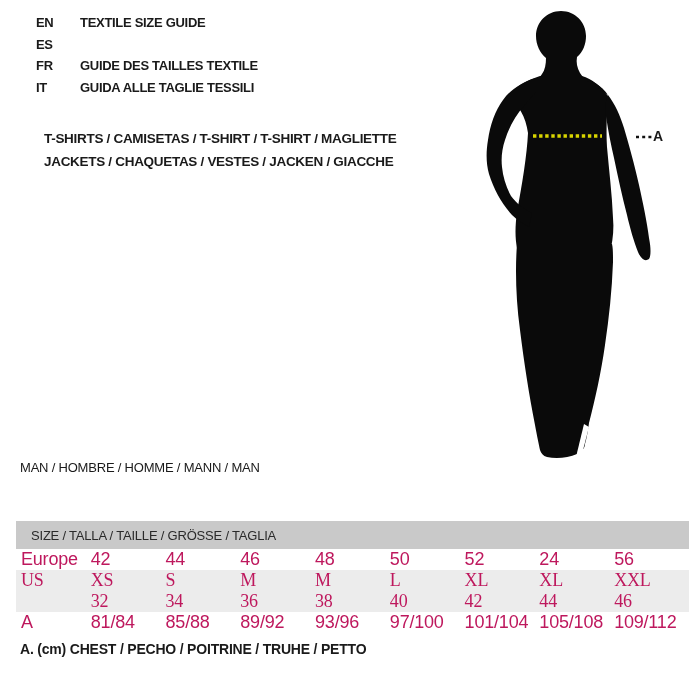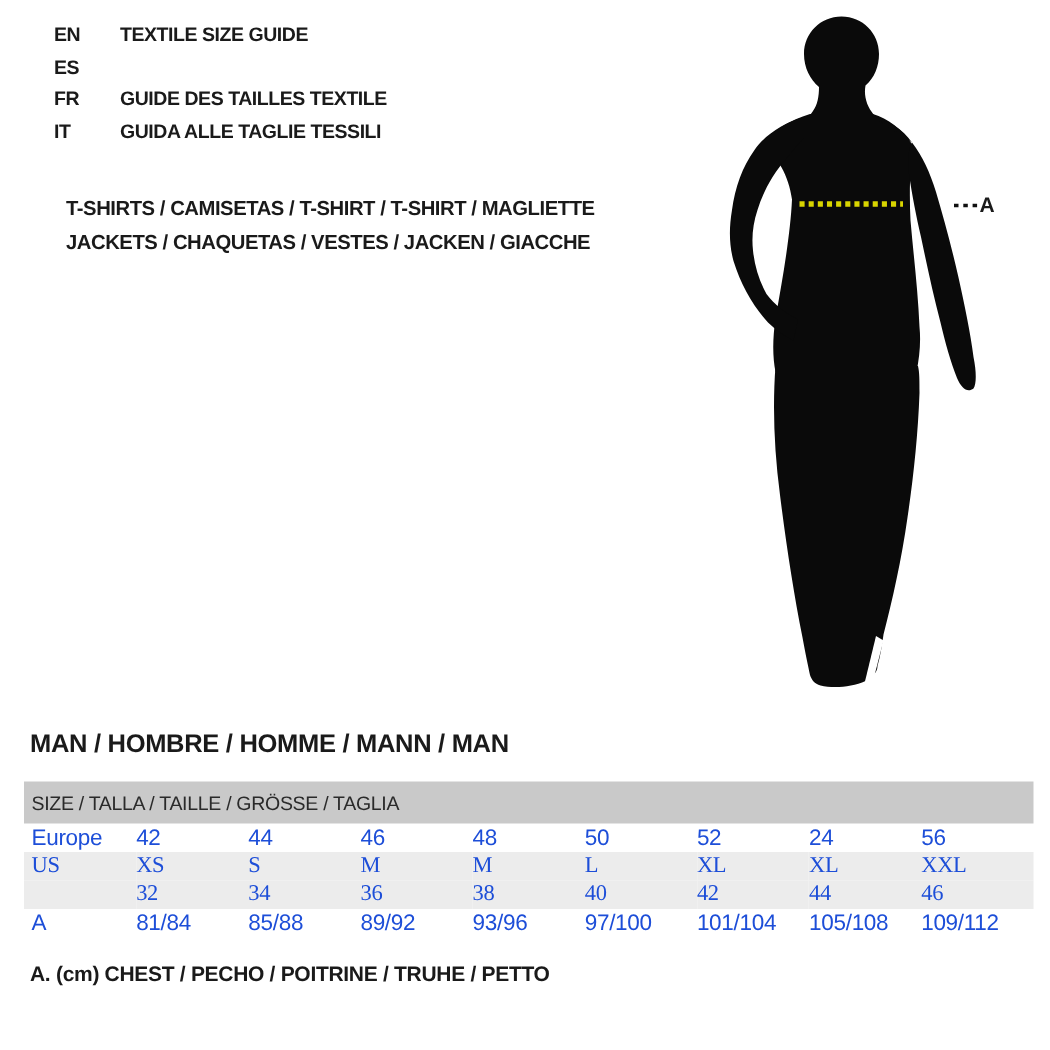--- a/index.html
+++ b/index.html
@@ -16,25 +16,25 @@
   
   .lang-block{position:absolute;left:36px;top:12px;}
   .lang-row{display:flex;line-height:21.5px;font-size:13px;font-weight:700;letter-spacing:-0.3px;}
   .lang-code{width:44px;flex:0 0 44px;}
   
   .categories{position:absolute;left:24px;top:127px;font-size:13.5px;font-weight:700;line-height:23px;letter-spacing:-0.3px;margin-left:20px;}
   
   .figure-svg{position:absolute;left:440px;top:0;width:260px;height:480px;}
   .measure-label{position:absolute;left:653px;top:128px;font-size:14px;font-weight:700;}
   
-  .section-title{position:absolute;left:20px;top:486px;font-size:17px;font-weight:700;letter-spacing:-0.2px;}
+  .section-title{position:absolute;left:20px;top:460px;font-size:13px;font-weight:400;letter-spacing:-0.2px;}
   
   .size-table{position:absolute;left:16px;top:521px;width:673px;border-collapse:collapse;table-layout:fixed;}
-  .size-table td{font-size:15px;font-weight:400;color:#1d4ed8;height:19px;padding:0;vertical-align:middle;letter-spacing:-0.2px;}
-  .size-table .thead-band td{background:var(--header-bg);height:28px;padding-left:5px;font-size:13px;color:#2a2a2a;}
+  .size-table td{font-size:18px;font-weight:400;color:#be185d;height:19px;padding:0;vertical-align:middle;letter-spacing:-0.2px;}
+  .size-table .thead-band td{background:var(--header-bg);height:28px;padding-left:15px;font-size:13px;color:#2a2a2a;}
   .size-table tr.shaded td{background:var(--shade-bg);font-family:Liberation Serif, serif;}
   .size-table td.row-label{width:85px;text-align:left;padding-left:5px;}
   .size-table td.val{text-align:left;}
   
   .footnote{position:absolute;left:20px;top:641px;font-size:14px;font-weight:700;letter-spacing:-0.2px;}
 </style>
 </head>
 <body>
 
 <div class="lang-block">

